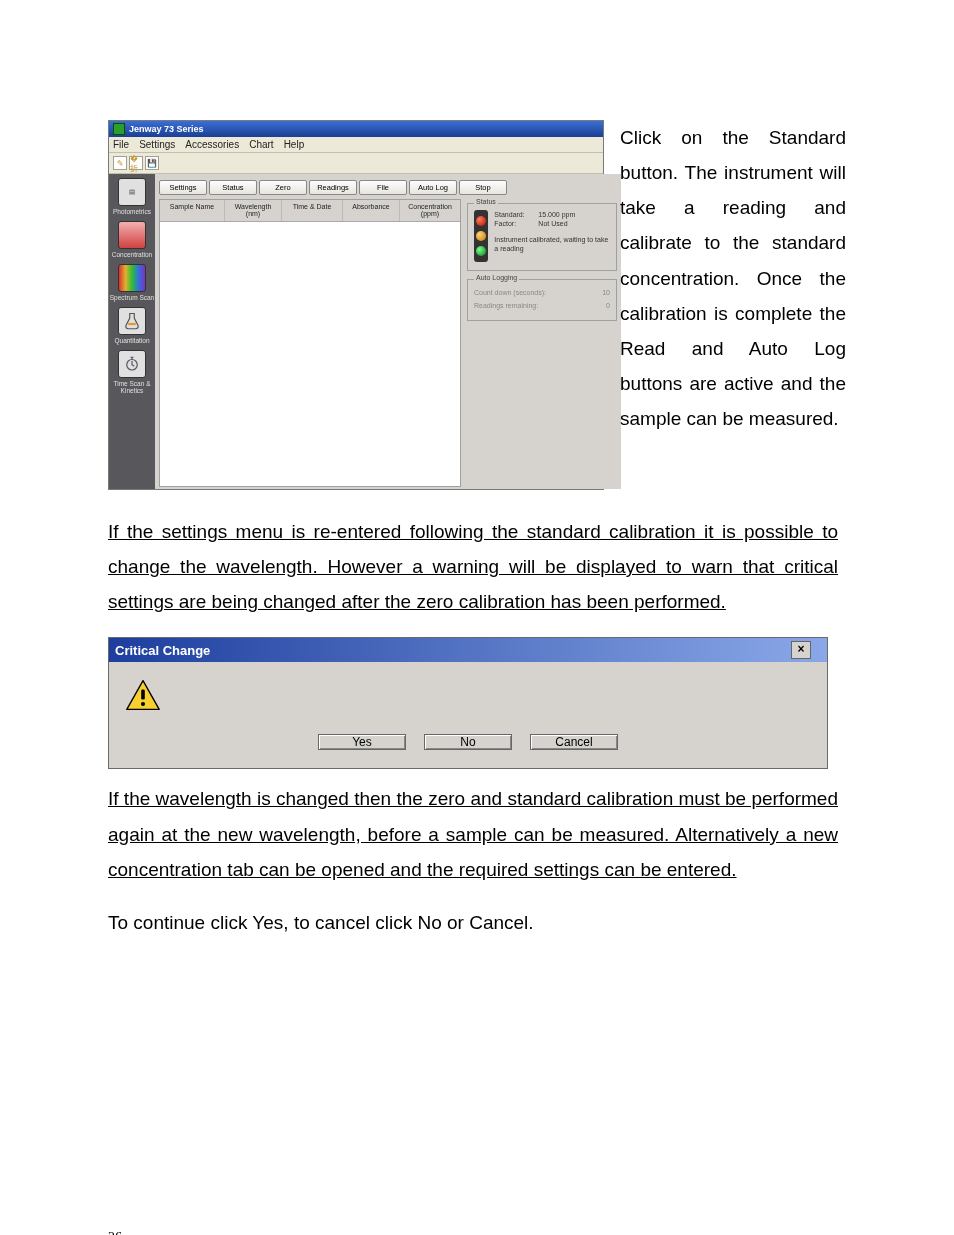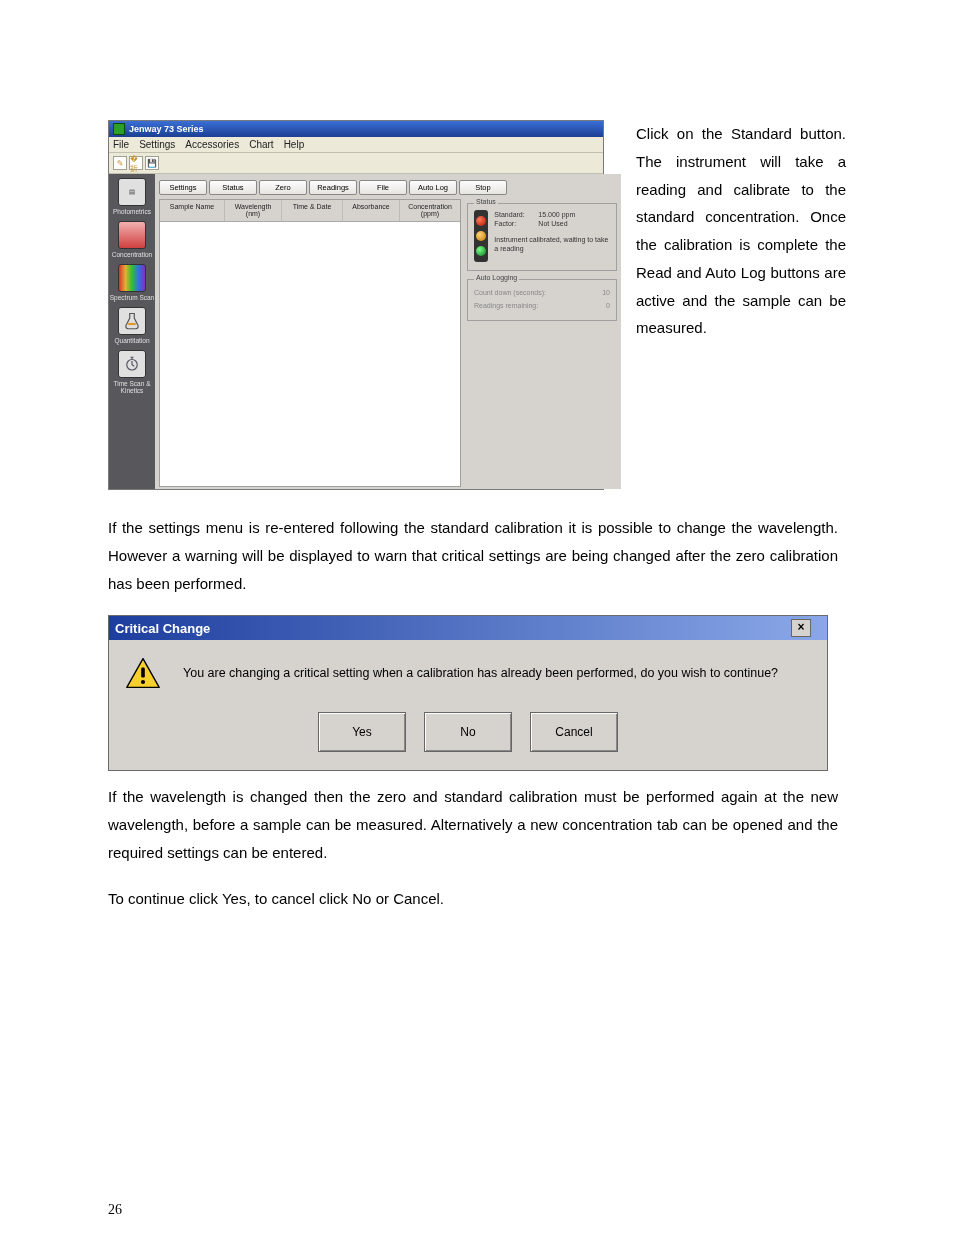--- a/index.html
+++ b/index.html
@@ -11,21 +11,21 @@
     width: 954px;
   }
   .page {
     padding: 120px 108px 60px 108px;
     box-sizing: border-box;
     width: 954px;
   }
   
   .top-row {
     display: flex;
-    gap: 32px;
+    gap: 16px;
     align-items: flex-start;
     margin-bottom: 24px;
   }
   .app-window {
     width: 494px;
     background: #d6d3ce;
     border: 1px solid #7a7a7a;
     font-size: 8px;
     color: #000;
     flex-shrink: 0;
@@ -194,32 +194,33 @@
   .lred { background: radial-gradient(circle at 35% 35%, #ff7a5a, #b01000); }
   .lamb { background: radial-gradient(circle at 35% 35%, #ffd27a, #c07a00); }
   .lgrn { background: radial-gradient(circle at 35% 35%, #7aff8a, #0a7a1a); }
   .status-text { font-size: 7px; color: #333; line-height: 1.35; }
   .status-kv { display:flex; gap:4px; }
   .status-kv .k{ width:40px; }
   .auto-row { display:flex; justify-content:space-between; font-size:7px; color:#888; padding:3px 0; }
 
   
   .body-text {
-    font-size: 15px;
+    font-size: 19px;
     line-height: 1.85;
     color: #000;
   }
   .side-para {
     flex: 1;
     text-align: justify;
     text-justify: inter-word;
   }
   .para-full {
     text-align: justify;
     margin: 20px 8px 18px 0;
+    text-decoration: underline;
   }
 
   
   .dialog {
     width: 718px;
     border: 1px solid #6a6a6a;
     background: #d6d3ce;
     font-family: Tahoma, Arial, sans-serif;
     margin: 2px 0 12px 0;
   }
@@ -265,21 +266,21 @@
     font-family: Tahoma, Arial, sans-serif;
   }
   .dialog-buttons {
     margin-top: 22px;
     display: flex;
     justify-content: center;
     gap: 18px;
   }
   .dlg-btn {
     width: 86px;
-    padding: 12px 0;
+    padding: 0 0;
     font-size: 12px;
     background: #d6d3ce;
     border: 1px solid #666;
     box-shadow: inset 1px 1px 0 #fff, inset -1px -1px 0 #888;
     text-align: center;
     cursor: pointer;
     font-family: Tahoma, Arial, sans-serif;
   }
 
   .page-num {
@@ -421,21 +422,20 @@
     </div>
     <div class="dialog-body">
       <div class="dialog-row">
         <div class="warn-icon">
           <svg viewBox="0 0 40 36">
             <polygon points="20,2 38,34 2,34" fill="#f7cf2e" stroke="#000" stroke-width="1.5" stroke-linejoin="round"></polygon>
             <rect x="18" y="12" width="4" height="11" rx="1.5" fill="#000"></rect>
             <circle cx="20" cy="28" r="2.3" fill="#000"></circle>
           </svg>
         </div>
-        <div class="dialog-msg">You are changing a critical setting when a calibration has already been performed, do you wish to continue?</div>
       </div>
       <div class="dialog-buttons">
         <div class="dlg-btn">Yes</div>
         <div class="dlg-btn">No</div>
         <div class="dlg-btn">Cancel</div>
       </div>
     </div>
   </div>
 
   <div class="body-text para-full" style="margin-top:0;">If the wavelength is changed then the zero and standard calibration must be performed again at the new wavelength, before a sample can be measured. Alternatively a new concentration tab can be opened and the required settings can be entered.</div>

